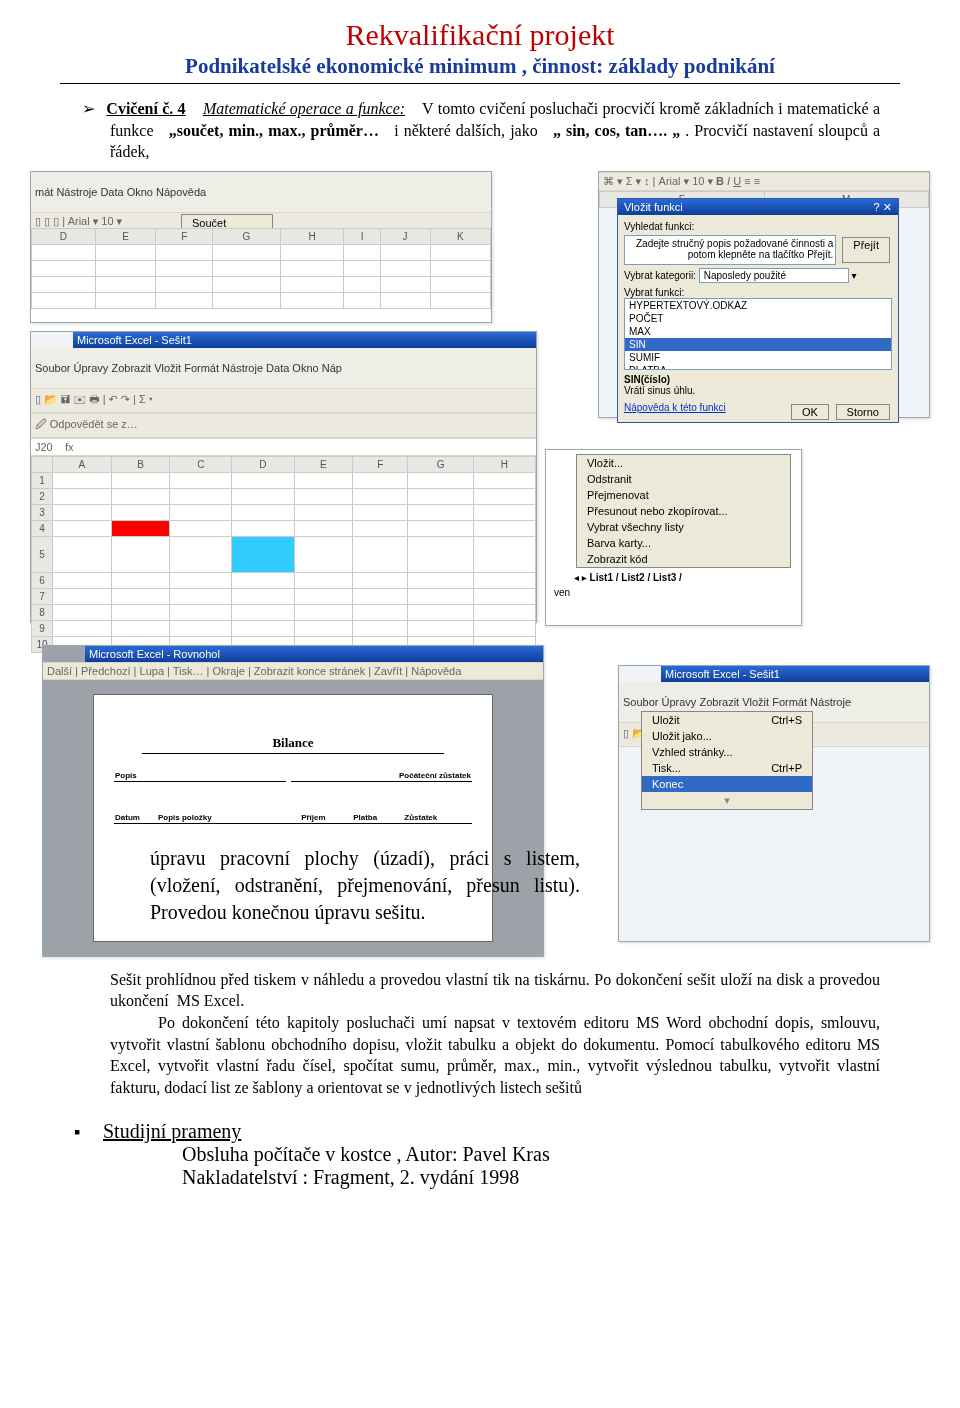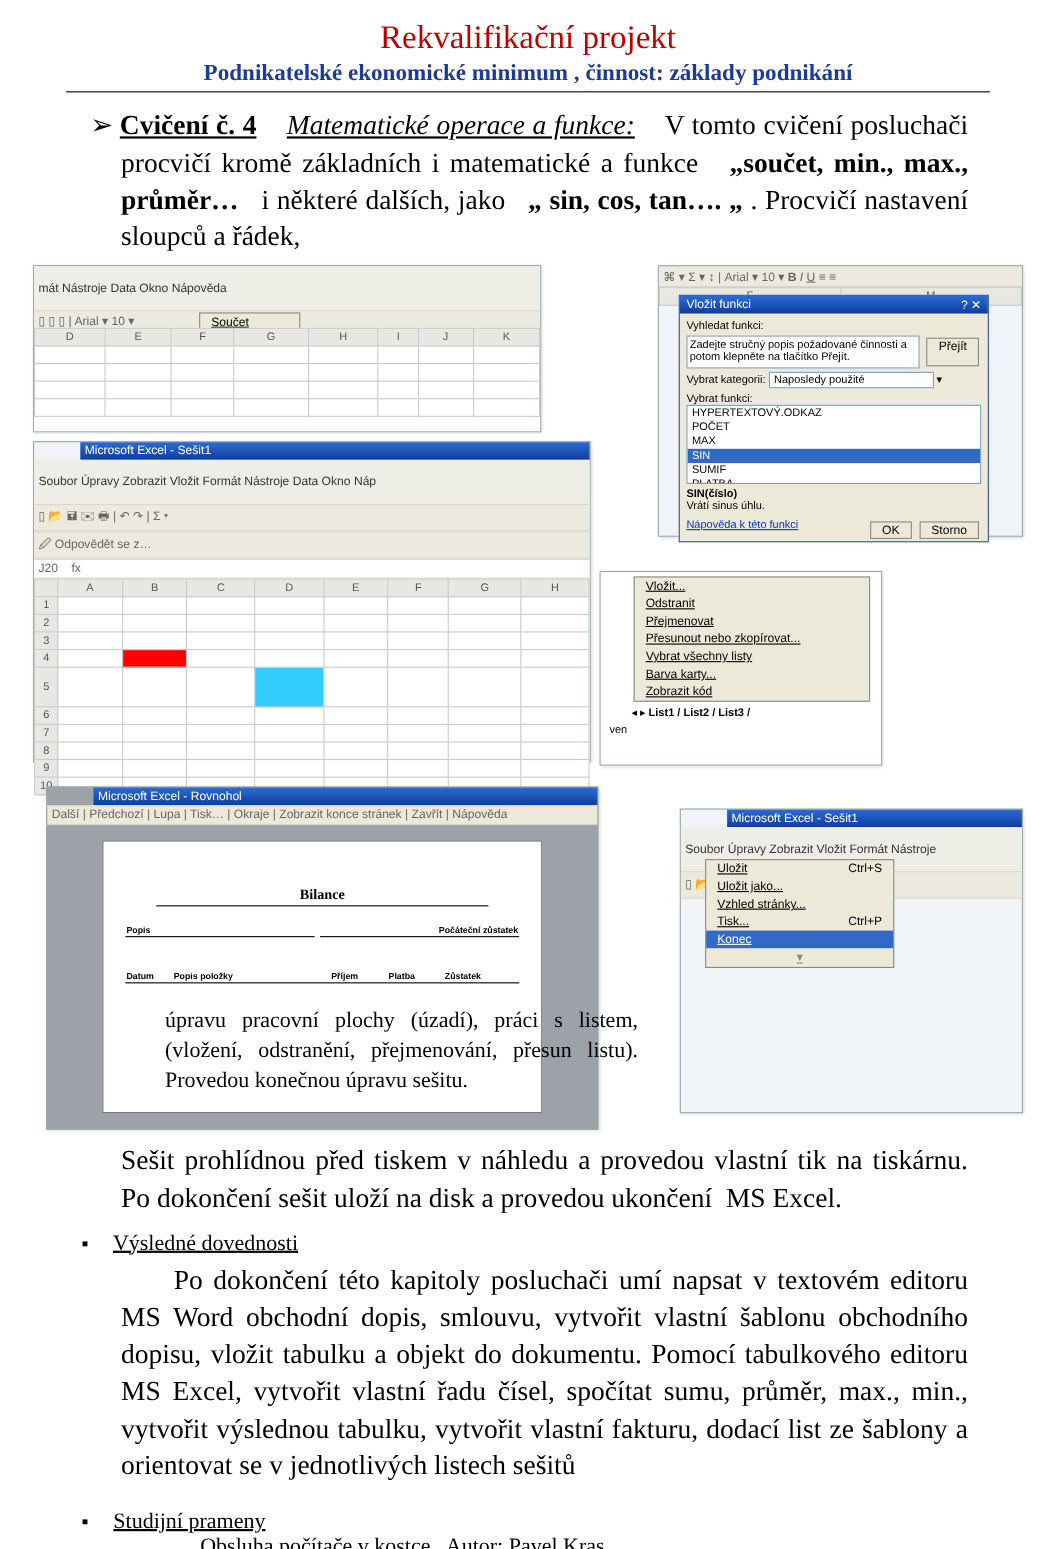--- a/index.html
+++ b/index.html
@@ -1,39 +1,39 @@
 <!DOCTYPE html>
 <html><head>
 <meta charset="utf-8">
 <style>
   body{margin:0;background:#fff;font-family:"Times New Roman",Times,serif;color:#000;}
   .page{width:960px;margin:0 auto;padding:10px 0 40px;}
   .hdr{text-align:center;margin:8px 0 0;}
   .hdr-title{color:#c00000;font-size:30px;font-family:"Times New Roman",serif;}
   .hdr-sub{color:#1a3a9c;font-size:21px;font-weight:bold;margin-top:2px;}
   .rule{border:0;border-top:1.5px solid #000;margin:4px 60px 14px;}
-  .content{margin:0 80px 0 110px;font-size:25px;line-height:1.35;text-align:justify;}
+  .content{margin:0 80px 0 110px;font-size:16px;line-height:1.35;text-align:justify;}
   .content .item{margin-bottom:8px;}
   .bullet{display:inline-block;width:20px;margin-left:-28px;}
   .u{text-decoration:underline;}
   .i{font-style:italic;}
   .b{font-weight:bold;}
   .fig-wrap{position:relative;height:460px;margin:8px 30px 14px;}
   .shot{position:absolute;border:1px solid #9aa;background:#f0f3f7;box-shadow:1px 1px 3px rgba(0,0,0,.15);}
   .titlebar{background:linear-gradient(#2a6bd4,#0f3e9b);color:#fff;font:11px sans-serif;padding:2px 4px;margin-left:42px;}
   .menubar{background:#efeee6;font:11px sans-serif;padding:14px 4px;color:#333;}
   .toolbar{background:#eceade;border-top:1px solid #d8d6c8;border-bottom:1px solid #d8d6c8;padding:2px 4px;font:11px sans-serif;color:#666;}
   .grid{background:#fff;}
   .grid table{border-collapse:collapse;width:100%;}
   .grid th,.grid td{border:1px solid #c8cacc;font:10px sans-serif;text-align:center;height:13px;}
   .grid th{background:#e8e8e2;color:#555;}
   .red{background:#ff0000;}
   .cyan{background:#33ccff;}
   .popup{background:#ece9d8;border:1px solid #888;}
-  .popup-item{padding:2px 10px;font:11px sans-serif;text-decoration:underline;}
+  .popup-item{padding:2px 10px;font:11px sans-serif;}
   .popup-item.sel{background:#316ac5;color:#fff;}
   .dlg{background:#ece9d8;border:1px solid #3552a6;}
   .dlgt{background:linear-gradient(#2a6bd4,#0f3e9b);color:#fff;font:11px sans-serif;padding:2px 6px;}
   .dlgb{padding:6px;font:10px sans-serif;}
   .btn{display:inline-block;background:#ece9d8;border:1px solid #888;padding:1px 10px;font:11px sans-serif;margin:2px;}
   .listbox{background:#fff;border:1px solid #7f9db9;font:10px sans-serif;}
   .listbox div{padding:1px 4px;}
   .listbox .sel{background:#316ac5;color:#fff;}
   .fig2{position:relative;height:320px;margin:6px 30px 10px;}
   .sqbul{display:inline-block;width:24px;margin-left:-36px;font-size:18px;}
@@ -152,21 +152,21 @@
                 <th>M</th>
               </tr>
             </tbody>
           </table>
         </div>
       <div class="dlg" style="position:absolute;left:18px;top:26px;width:280px;">
         <div class="dlgt"><span>Vložit funkci</span><span style="float:right">? ✕</span></div>
         <div class="dlgb">
           <div>Vyhledat funkci:</div>
           <div style="display:flex;gap:4px;margin:3px 0;">
-            <div class="listbox" style="flex:1;height:24px;padding:2px;">Zadejte stručný popis požadované činnosti a potom klepněte na tlačítko Přejít.</div>
+            <div class="listbox" style="flex:1;height:24px;padding:2px;text-align:right;">Zadejte stručný popis požadované činnosti a potom klepněte na tlačítko Přejít.</div>
             <span class="btn">Přejít</span>
           </div>
           <div><span>Vybrat kategorii:</span>
             <span class="listbox" style="display:inline-block;width:140px;padding:1px 4px;">Naposledy použité</span> ▾</div>
           <div style="margin-top:4px;">Vybrat funkci:</div>
           <div class="listbox" style="height:70px;overflow:hidden;">
             <div>HYPERTEXTOVÝ.ODKAZ</div>
               <div>POČET</div>
               <div>MAX</div>
             <div class="sel">SIN</div>
@@ -478,24 +478,20 @@
       úpravu pracovní plochy (úzadí), práci s listem, (vložení, odstranění, přejmenování, přesun listu). Provedou konečnou úpravu sešitu.
     </div>
   </div>
 
   <div class="content" style="margin-top:-6px;">
     <div>
       Sešit prohlídnou před tiskem v náhledu a provedou vlastní tik na tiskárnu. Po dokončení sešit uloží na disk a provedou ukončení &nbsp;MS Excel.
     </div>
   </div>
 
-  <div class="section">
-    <span class="sqbul">▪</span>
-    <span class="u">Výsledné dovednosti</span>
-  </div>
   <div class="content" style="margin-left:110px;">
     <div style="text-indent:48px;">Po dokončení této kapitoly posluchači umí napsat v textovém editoru MS Word obchodní dopis, smlouvu, vytvořit vlastní šablonu obchodního dopisu, vložit tabulku a objekt do dokumentu. Pomocí tabulkového editoru MS Excel, vytvořit  vlastní řadu čísel, spočítat sumu, průměr, max., min.,  vytvořit výslednou tabulku, vytvořit vlastní fakturu, dodací list ze šablony a orientovat se v jednotlivých listech sešitů</div>
   </div>
 
   <div class="section" style="margin-top:22px;">
     <span class="sqbul">▪</span>
     <span class="u">Studijní prameny</span>
     <div style="margin-left:72px;">
       <div>Obsluha počítače v kostce , Autor: Pavel Kras</div>
       <div>Nakladatelství : Fragment,  2. vydání 1998</div>

